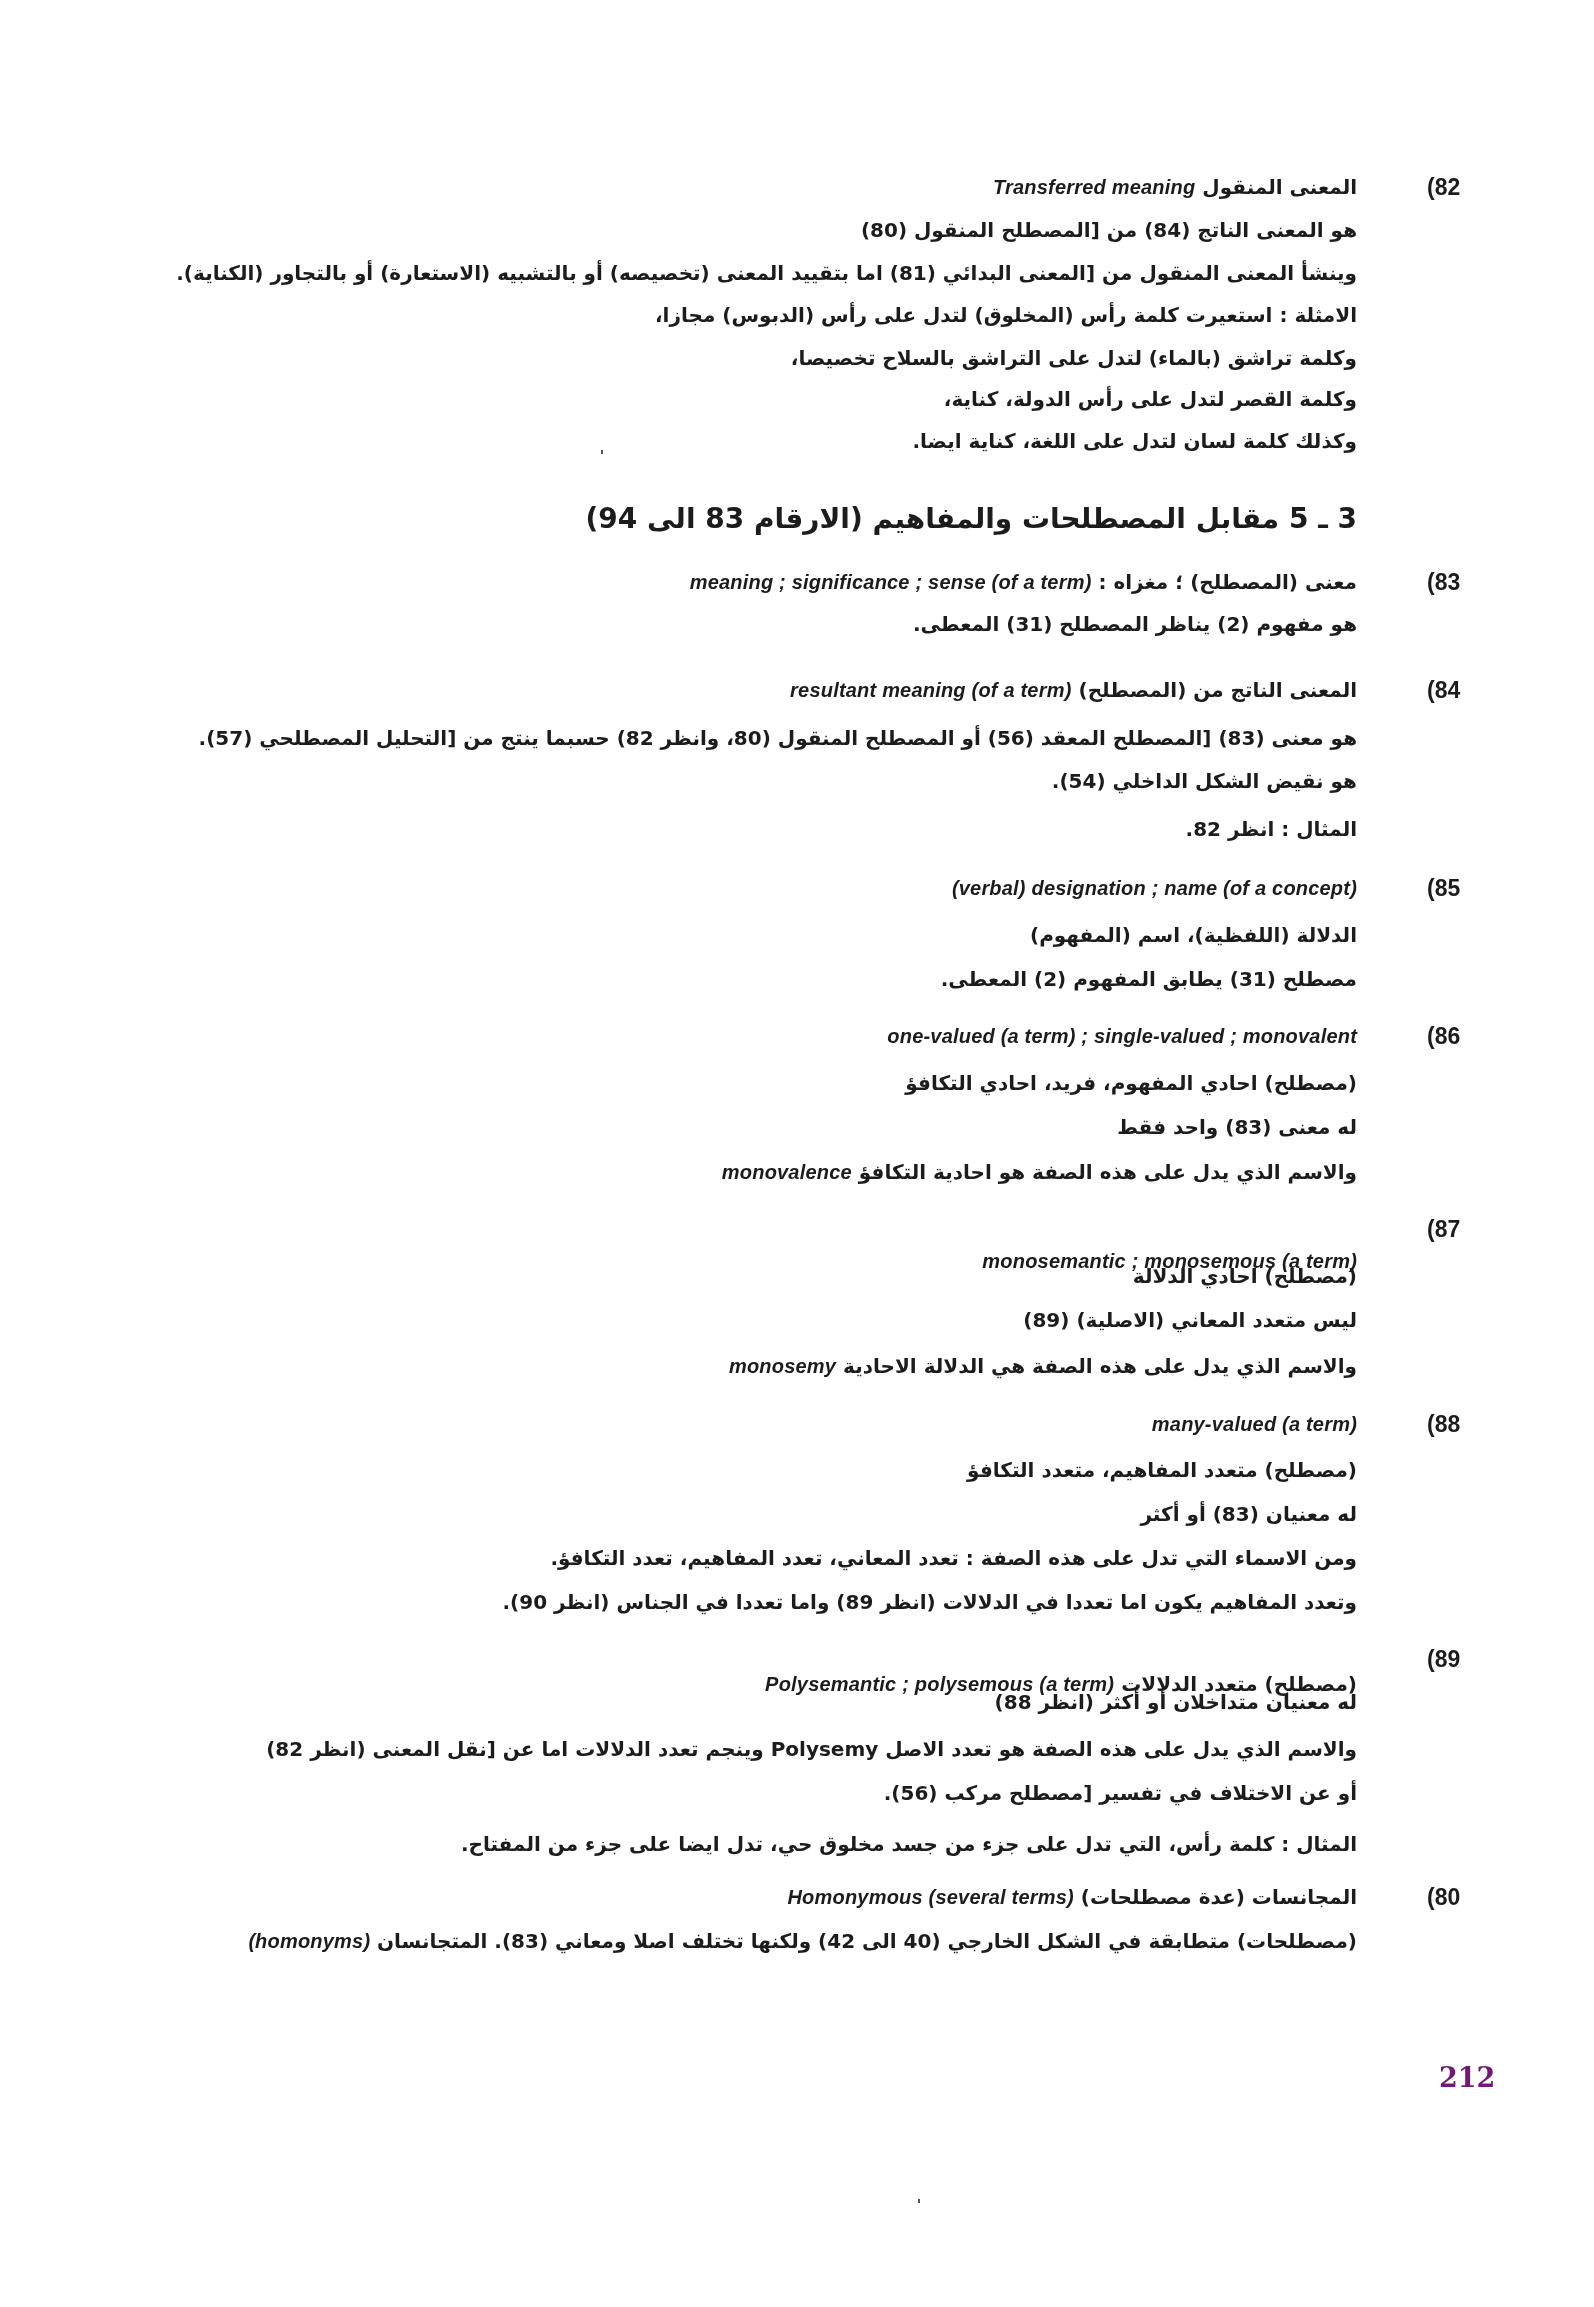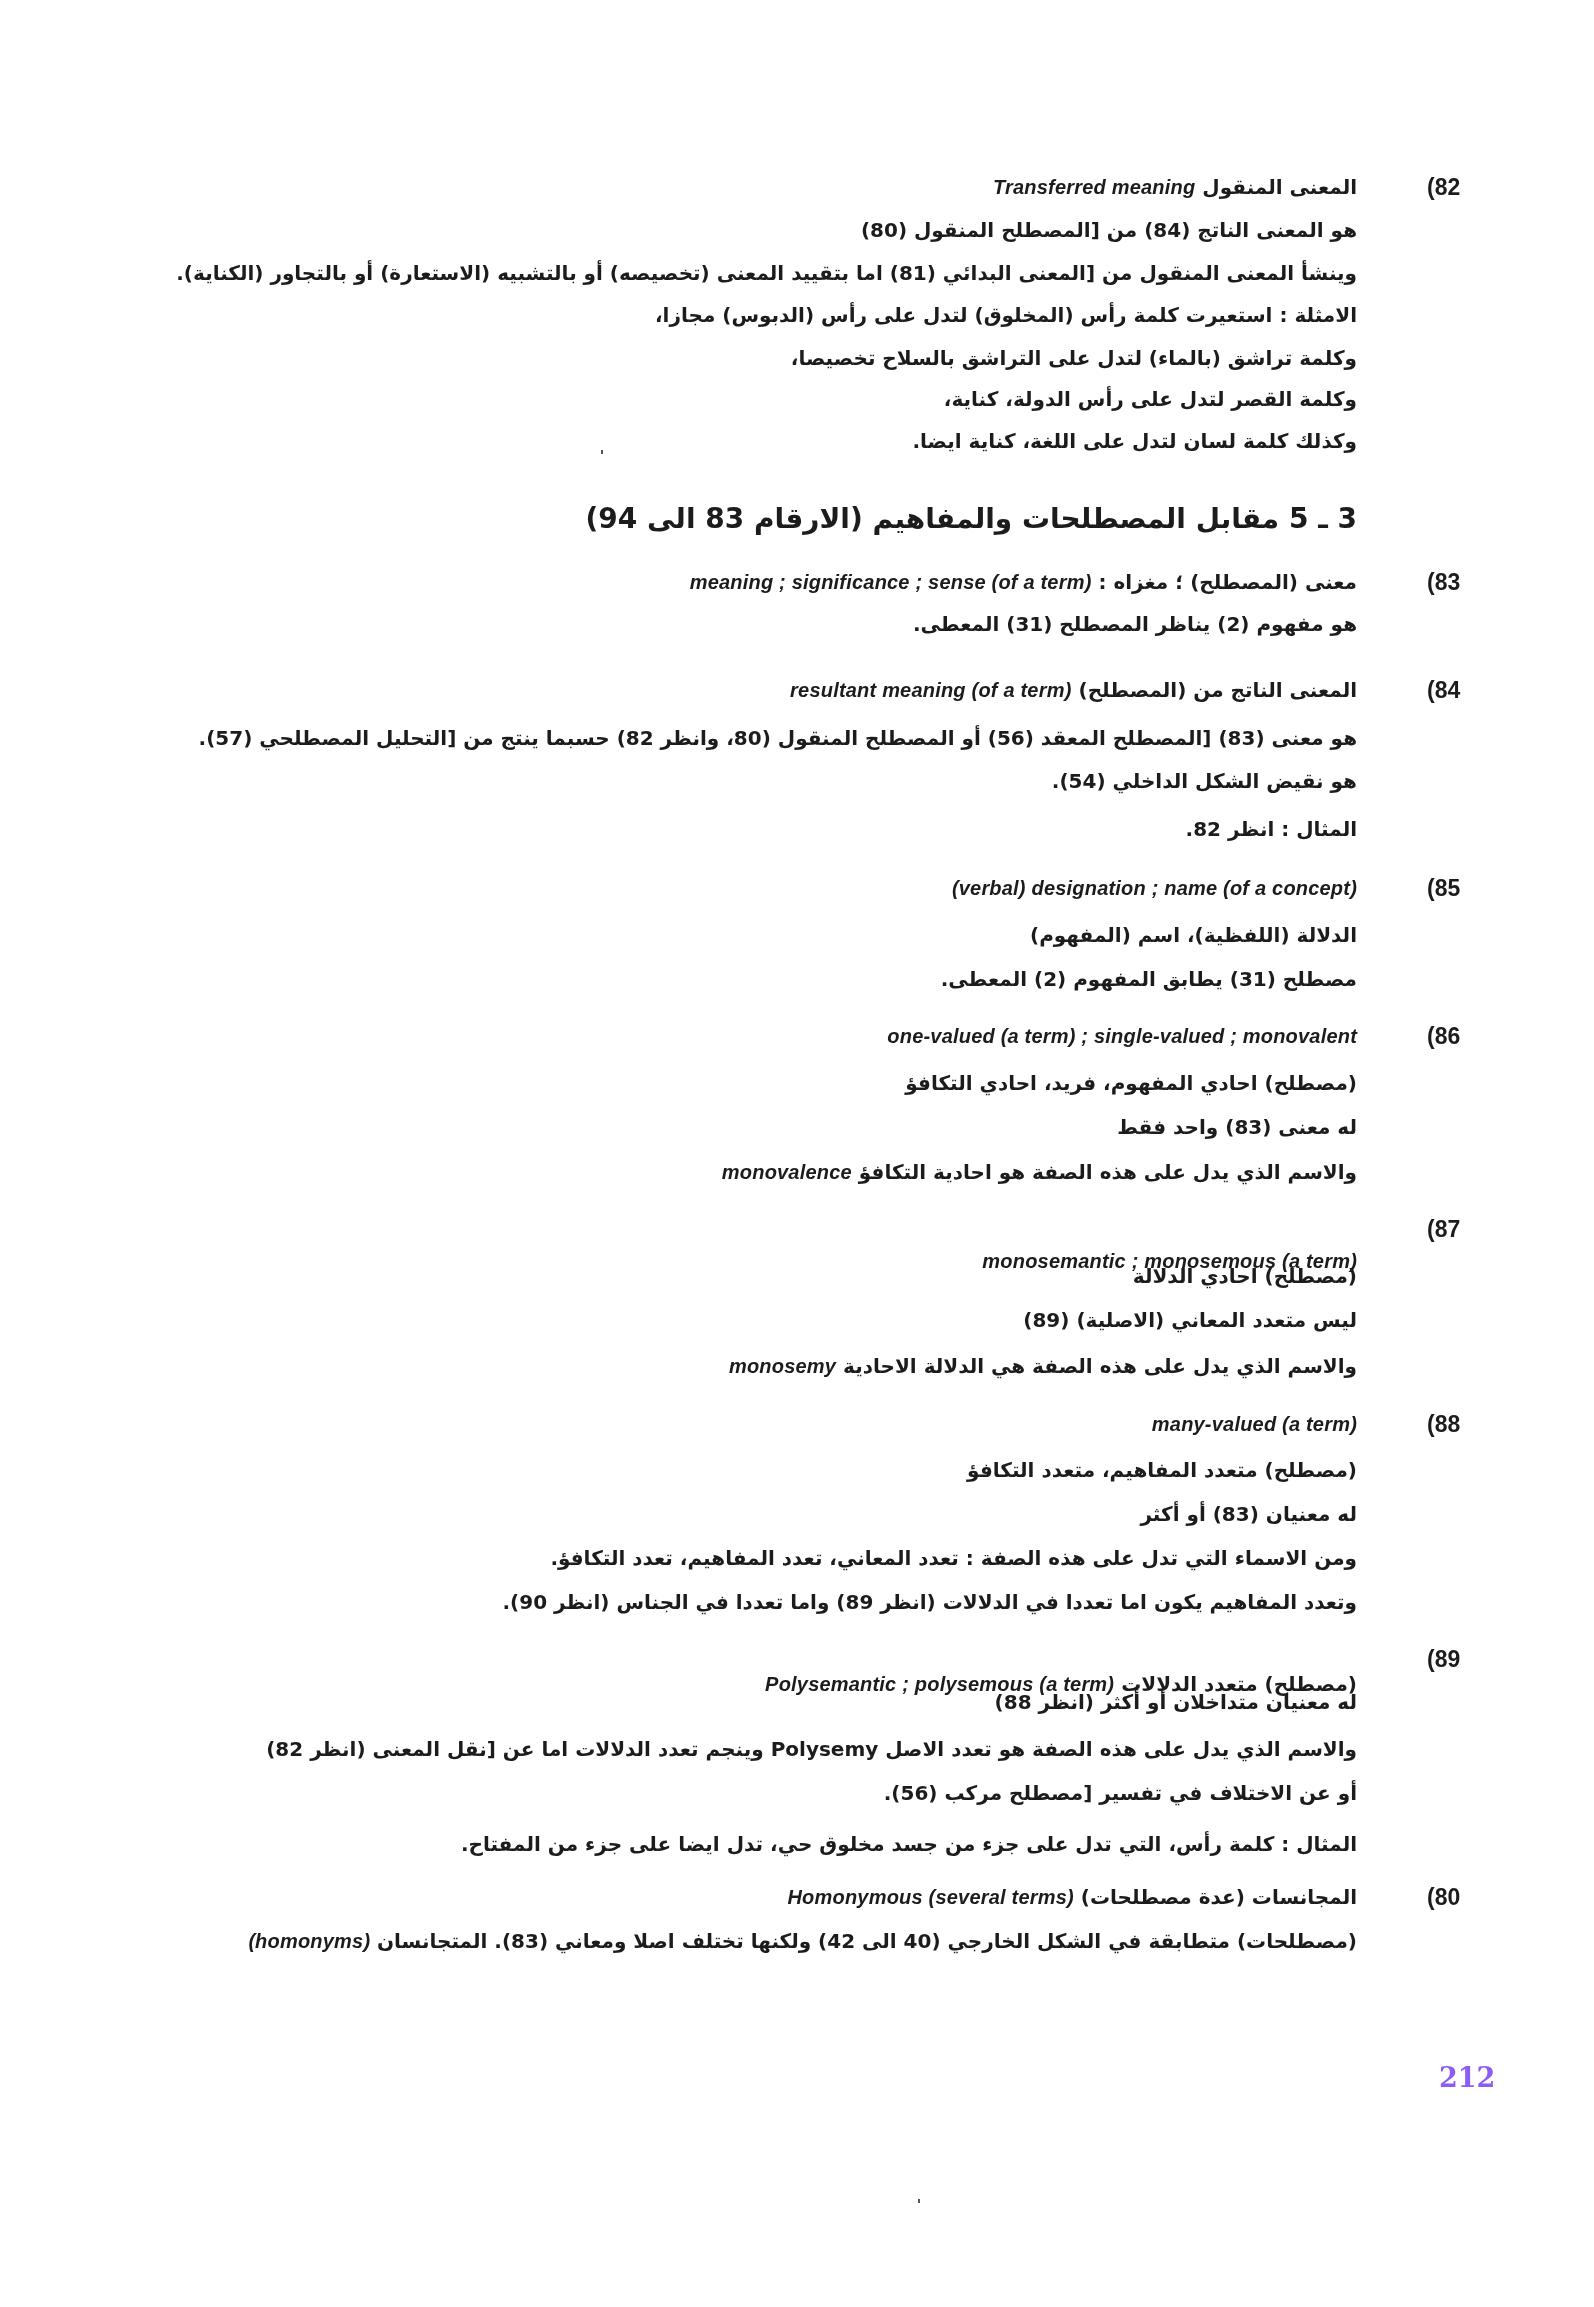--- a/index.html
+++ b/index.html
@@ -14,21 +14,21 @@
     font-size:20px; line-height:37px; white-space:nowrap; color:#1c1c1c;
   }
   .num {
     position:absolute; left:1427px; font-family:"Liberation Sans", sans-serif;
     font-weight:bold; font-size:23px; line-height:37px; color:#1c1c1c;
   }
   .en { font-family:"Liberation Sans", sans-serif; font-style:italic; font-weight:bold; direction:ltr; unicode-bidi:isolate; letter-spacing:0.2px; }
   .heading-line { font-size:28px; }
   .pagenum {
     position:absolute; left:1439px; top:2062px;
-    font-family:"DejaVu Serif", serif; font-weight:bold; font-size:27px; color:#8b5cf6;
+    font-family:"DejaVu Serif", serif; font-weight:bold; font-size:27px; color:#701a75;
   }
   .speck { position:absolute; width:2.1px; height:3.6px; background:#555; }
 </style>
 </head>
 <body>
 
 <div class="page">
 
   <div class="num" style="top:169px;">(82</div>
   <div class="line" style="top:169px;">

